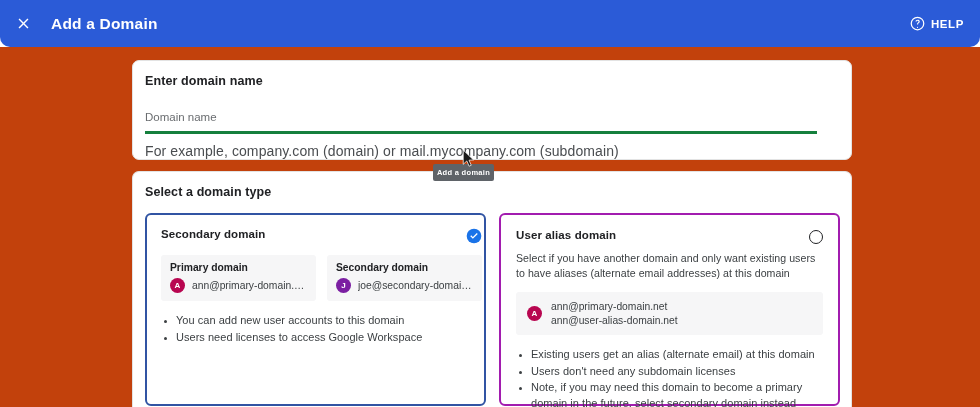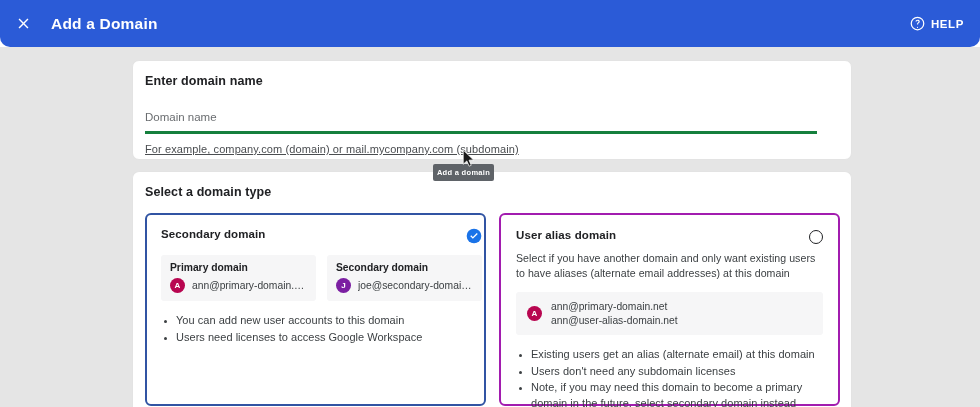--- a/index.html
+++ b/index.html
@@ -48,21 +48,21 @@
     font-size: 11.5px;
     font-weight: bold;
     letter-spacing: .6px;
   }
 
   
   .page {
     position: absolute;
     left: 0; top: 47px;
     width: 980px; height: 360px;
-    background: #e5e5e5;
+    background: #c2410c;
   }
   .panel {
     position: absolute;
     left: 132px;
     width: 720px;
     background: #ffffff;
     border: 1px solid #e3e3e3;
     border-radius: 7px;
   }
 
@@ -90,24 +90,23 @@
     font-family: "Liberation Sans", sans-serif;
     font-size: 11.5px;
     color: #3c4043;
     outline: none;
     padding: 0 0 4px 0;
   }
   .field-input::placeholder { color: #6a6d70; opacity: 1; }
   .field-help {
     position: absolute;
     left: 12px; top: 82px;
-    font-size: 11px;
+    font-size: 14px;
     color: #4a4d50;
     letter-spacing: .1px;
-    text-decoration: underline;
   }
 
   
   .cursor-arrow {
     position: absolute;
     left: 329px; top: 88px;
     width: 13px; height: 19px;
     pointer-events: none;
     z-index: 30;
   }

